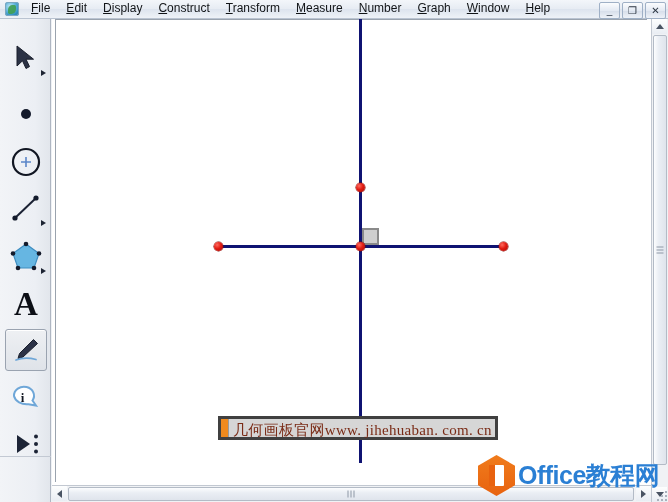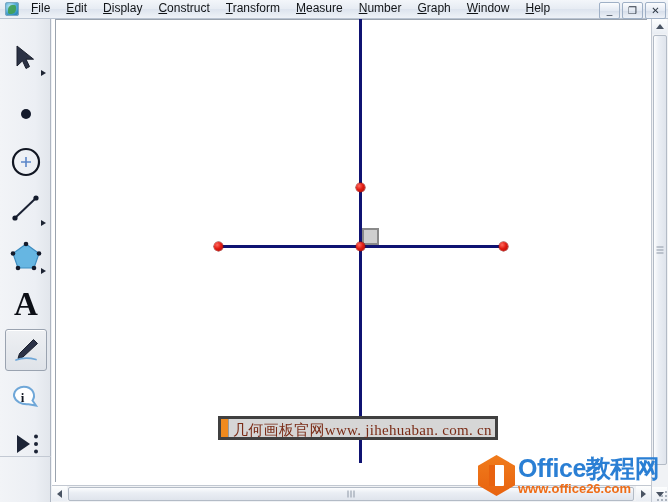--- a/index.html
+++ b/index.html
@@ -425,17 +425,16 @@
 
   <div class="watermark">
     <div class="wm-logo">
       <div class="wm-hex"></div>
       <div class="wm-doc"></div>
     </div>
     <div class="wm-text">
       <div class="wm-title">
         <span>Office</span><span class="cn">教程网</span>
       </div>
-      <div class="wm-url">www.office26.com</div>
     </div>
   </div>
 
 </div>
 
 </body></html>

